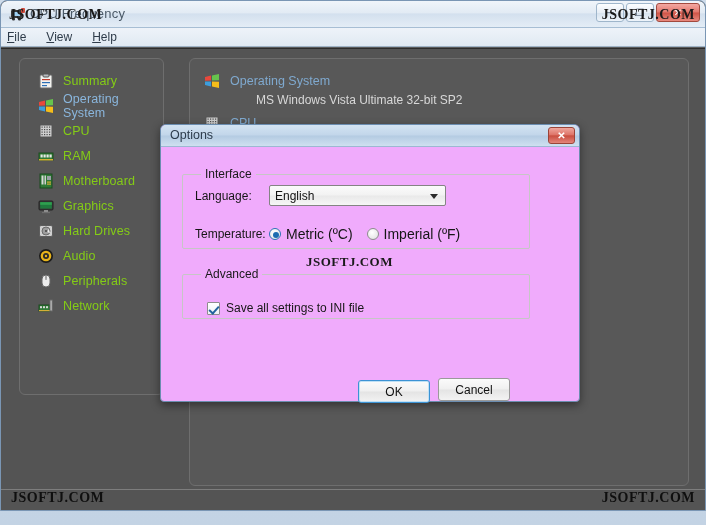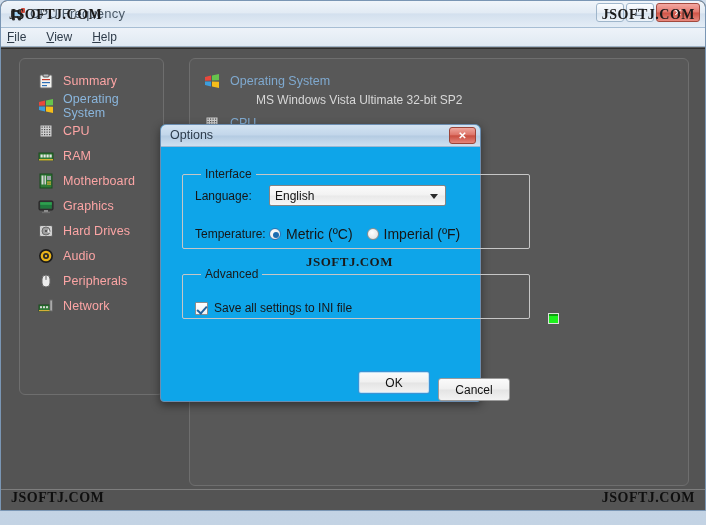--- a/index.html
+++ b/index.html
@@ -93,21 +93,21 @@
   }
   #sidebar-panel { left: 18px; top: 9px; width: 145px; height: 337px; }
   #content-panel { left: 188px; top: 9px; width: 500px; height: 428px;
                    background: #585858; }
 
   .sidebar-list { position: absolute; left: 0; top: 9px; width: 100%; }
   .sidebar-item {
     display: flex; align-items: center;
     height: 25px; padding-left: 18px; gap: 9px;
   }
-  .sidebar-label { font-size: 12.5px; color: #fca5a5; letter-spacing: .1px; }
+  .sidebar-label { font-size: 12.5px; color: #84cc16; letter-spacing: .1px; }
   .sidebar-item.active .sidebar-label { color: #8ab6dd; }
 
   .ico { width: 16px; height: 16px; display: block; flex: 0 0 16px; }
 
   
   .content-inner { position: absolute; left: 14px; top: 12px; right: 10px; }
   .c-row { display: flex; align-items: center; gap: 10px; height: 20px; }
   .c-head { font-size: 12.5px; color: #7fa9cf; }
   .c-sub { font-size: 12px; color: #d8d8d8; margin-left: 52px; margin-top: 2px; }
 
@@ -125,22 +125,22 @@
     position: absolute; left: 0; right: 0; bottom: 0;
     height: 21px;
     background: #545454;
     border-top: 1px solid #7d7d7d;
   }
 
   
   .dialog {
     position: absolute;
     left: 159px; top: 123px;
-    width: 321px; height: 278px;
-    background: #0ea5e9;
+    width: 420px; height: 278px;
+    background: #f0abfc;
     border: 1px solid #6b8db0;
     border-radius: 6px 6px 4px 4px;
     box-shadow: 0 3px 10px rgba(0,0,0,.45);
   }
   .dlg-title {
     position: relative;
     height: 22px;
     background: linear-gradient(180deg,#d3e3f2 0%, #c2d6ea 48%, #b4cbe2 52%, #cfe0f0 100%);
     border-bottom: 1px solid #9db8d2;
     border-radius: 5px 5px 0 0;
@@ -206,21 +206,21 @@
     position: relative;
   }
   .radio.on { border-color: #2c74b5; }
   .radio.on::after {
     content: ""; position: absolute; left: 3px; top: 3px;
     width: 6px; height: 6px; border-radius: 50%;
     background: #1c6cb0;
   }
   .radio-label { font-size: 14px; color: #161616; }
 
-  .check-row { position: absolute; left: 12px; top: 20px; display: flex; align-items: center; gap: 6px; }
+  .check-row { position: absolute; left: 24px; top: 20px; display: flex; align-items: center; gap: 6px; }
   .checkbox {
     width: 13px; height: 13px;
     border: 1px solid #8d8d8d;
     background: linear-gradient(180deg,#ffffff 0%, #eef2f6 100%);
     position: relative; border-radius: 1px;
   }
   .checkbox.on::after {
     content: "";
     position: absolute; left: 3px; top: 1px;
     width: 4px; height: 8px;
@@ -233,21 +233,21 @@
   .dlg-btn {
     position: absolute;
     width: 72px; height: 23px;
     border: 1px solid #9a9a9a;
     border-radius: 3px;
     background: linear-gradient(180deg,#fbfbfb 0%, #f0f0f0 48%, #e4e4e4 52%, #f3f3f3 100%);
     font-size: 12px; color: #111;
     display: flex; align-items: center; justify-content: center;
   }
   #ok-button {
-    left: 197px; top: 224px;
+    left: 197px; top: 233px;
     border: 1px solid #3c93d4;
     box-shadow: 0 0 0 1px #bfe0f5 inset;
   }
   #cancel-button { left: 277px; top: 231px; }
 
   
   .wm {
     position: absolute;
     font-family: Liberation Serif, serif;
     font-size: 13px;

